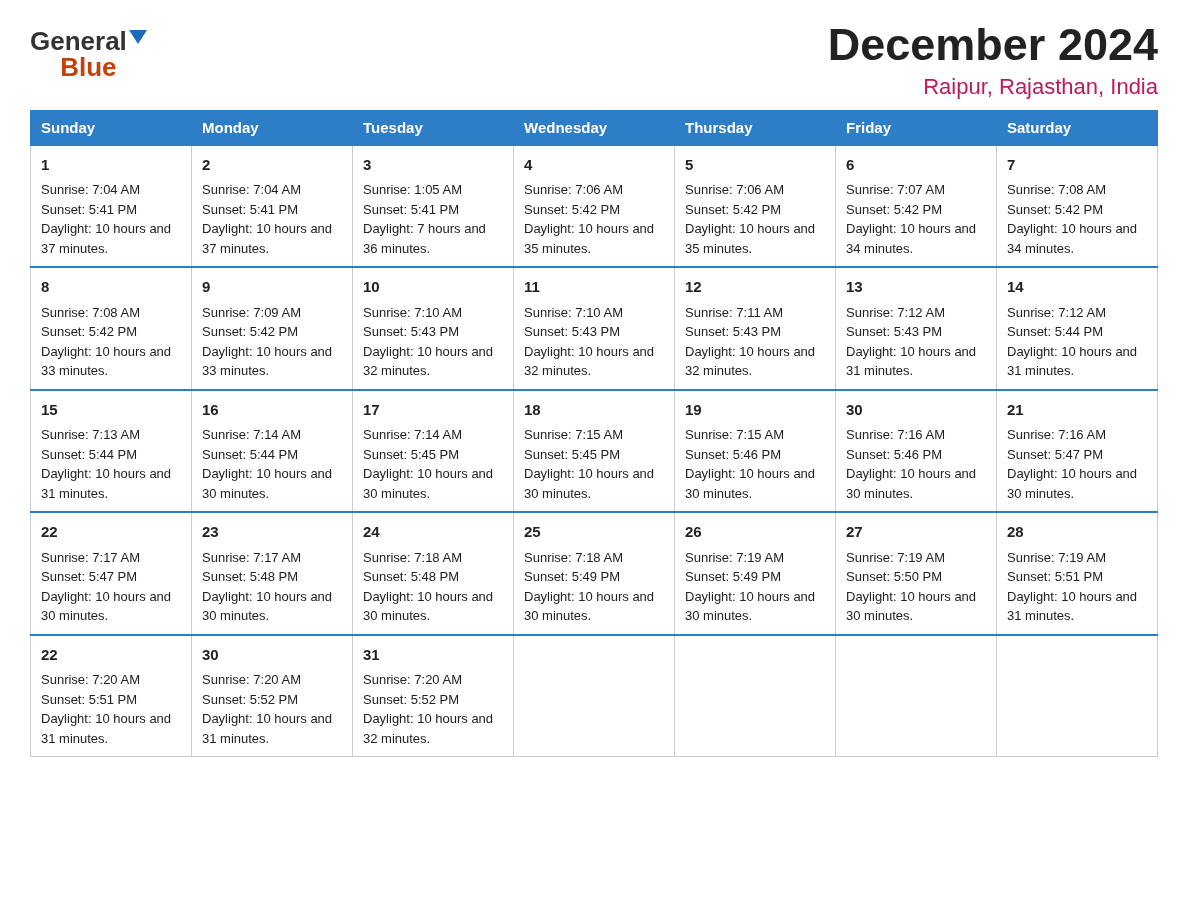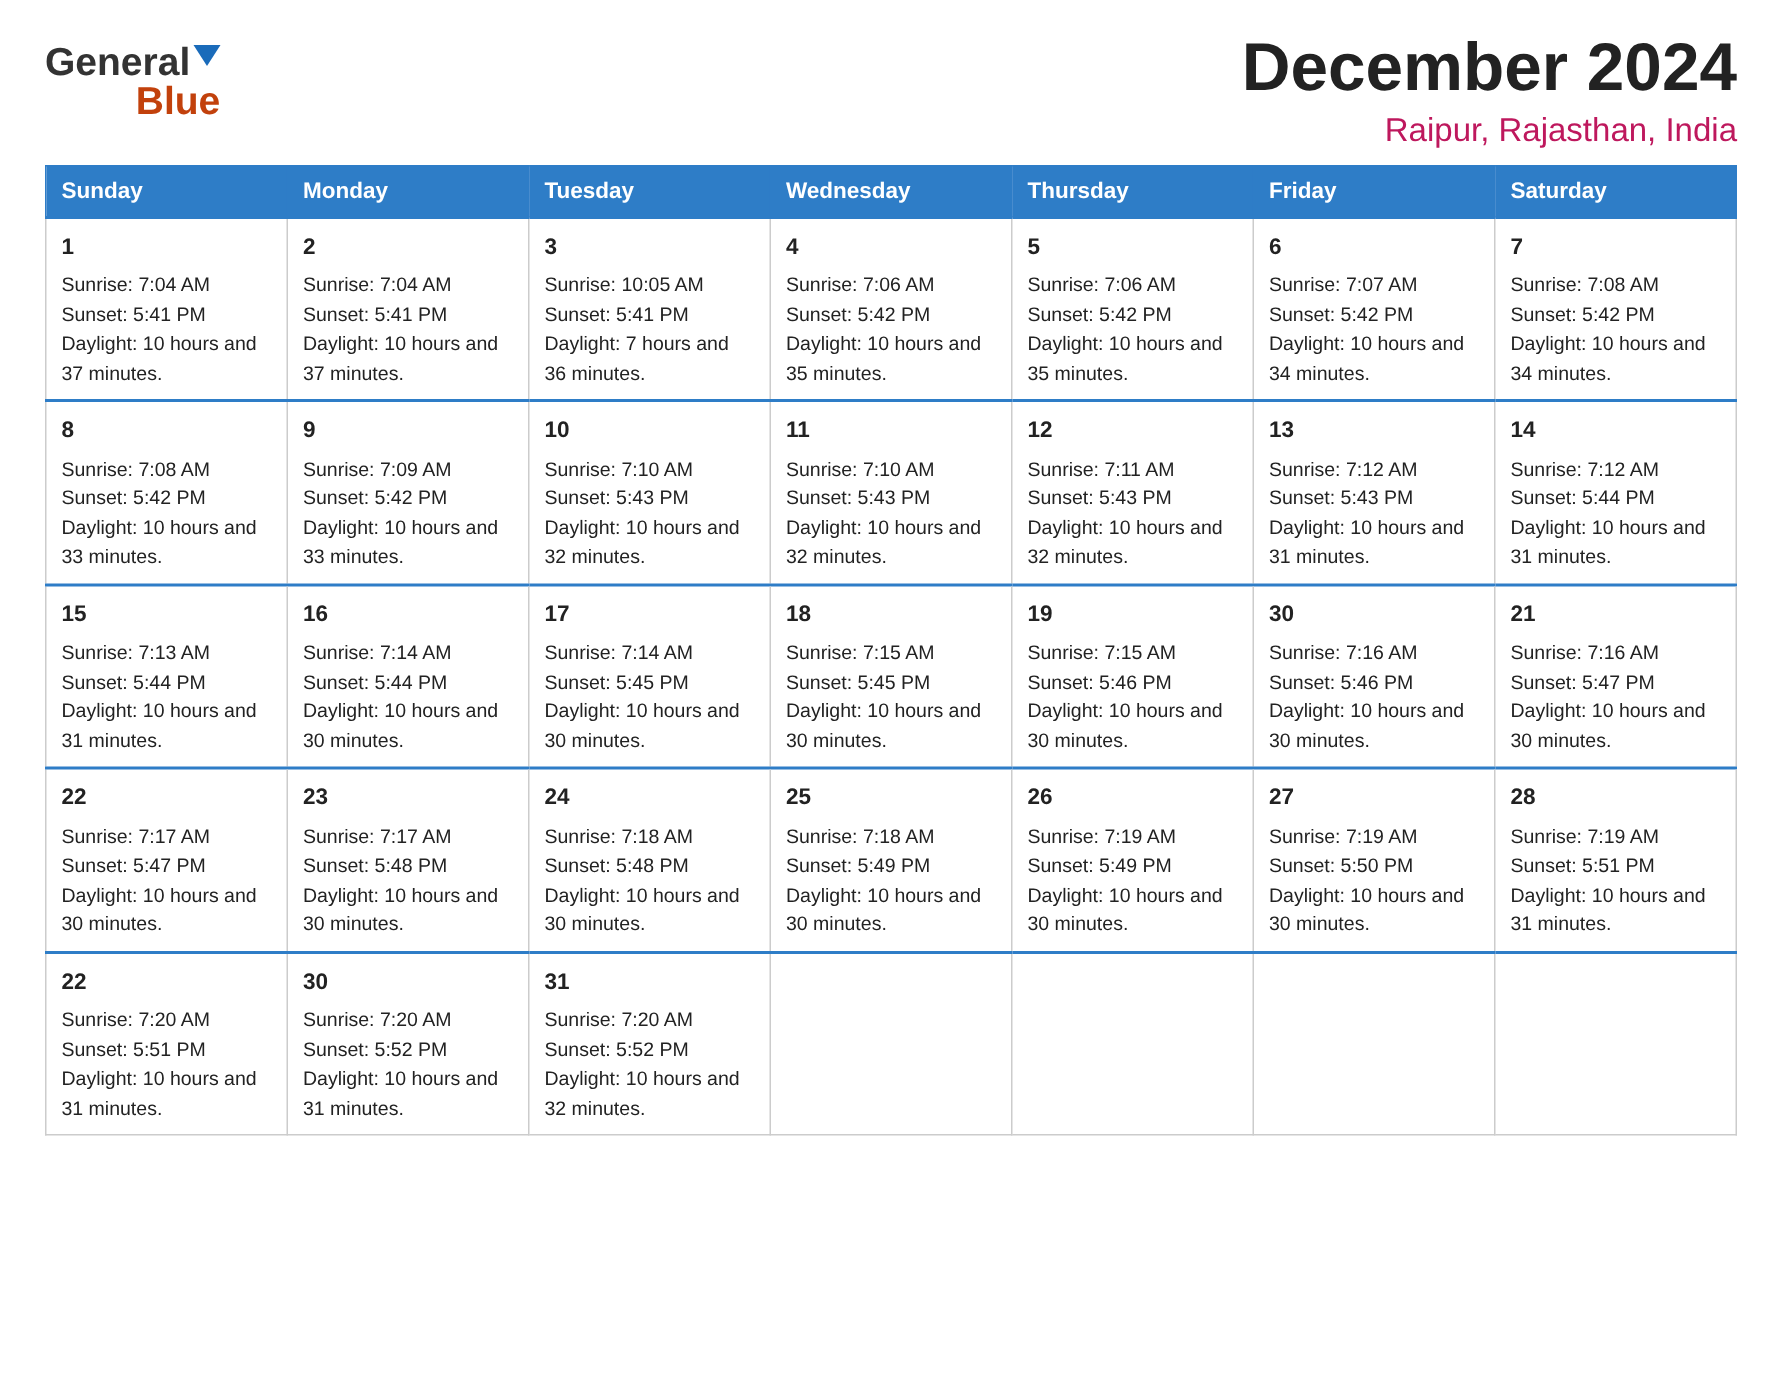--- a/index.html
+++ b/index.html
@@ -13,21 +13,21 @@
     }
     .header {
       display: flex;
       align-items: flex-start;
       justify-content: space-between;
       margin-bottom: 10px;
     }
     .logo {
       display: flex;
       flex-direction: column;
-      align-items: flex-end;
+      align-items: center;
       padding-top: 8px;
     }
     .logo-text-general {
       font-size: 26px;
       font-weight: bold;
       color: #333;
       line-height: 1;
     }
     .logo-text-blue {
       font-size: 26px;
@@ -126,21 +126,21 @@
         <th>Wednesday</th>
         <th>Thursday</th>
         <th>Friday</th>
         <th>Saturday</th>
       </tr>
   </thead>
   <tbody id="calendar-body">
       <tr>
         <td><span class="day-num">1</span><span>Sunrise: 7:04 AM</span><br><span>Sunset: 5:41 PM</span><br><span>Daylight: 10 hours and 37 minutes.</span></td>
         <td><span class="day-num">2</span><span>Sunrise: 7:04 AM</span><br><span>Sunset: 5:41 PM</span><br><span>Daylight: 10 hours and 37 minutes.</span></td>
-        <td><span class="day-num">3</span><span>Sunrise: 10:05 AM</span><br><span>Sunset: 5:41 PM</span><br><span>Daylight: 7 hours and 36 minutes.</span></td>
+        <td><span class="day-num">3</span><span>Sunrise: 1:05 AM</span><br><span>Sunset: 5:41 PM</span><br><span>Daylight: 7 hours and 36 minutes.</span></td>
         <td><span class="day-num">4</span><span>Sunrise: 7:06 AM</span><br><span>Sunset: 5:42 PM</span><br><span>Daylight: 10 hours and 35 minutes.</span></td>
         <td><span class="day-num">5</span><span>Sunrise: 7:06 AM</span><br><span>Sunset: 5:42 PM</span><br><span>Daylight: 10 hours and 35 minutes.</span></td>
         <td><span class="day-num">6</span><span>Sunrise: 7:07 AM</span><br><span>Sunset: 5:42 PM</span><br><span>Daylight: 10 hours and 34 minutes.</span></td>
         <td><span class="day-num">7</span><span>Sunrise: 7:08 AM</span><br><span>Sunset: 5:42 PM</span><br><span>Daylight: 10 hours and 34 minutes.</span></td>
       </tr>
       <tr>
         <td><span class="day-num">8</span><span>Sunrise: 7:08 AM</span><br><span>Sunset: 5:42 PM</span><br><span>Daylight: 10 hours and 33 minutes.</span></td>
         <td><span class="day-num">9</span><span>Sunrise: 7:09 AM</span><br><span>Sunset: 5:42 PM</span><br><span>Daylight: 10 hours and 33 minutes.</span></td>
         <td><span class="day-num">10</span><span>Sunrise: 7:10 AM</span><br><span>Sunset: 5:43 PM</span><br><span>Daylight: 10 hours and 32 minutes.</span></td>
         <td><span class="day-num">11</span><span>Sunrise: 7:10 AM</span><br><span>Sunset: 5:43 PM</span><br><span>Daylight: 10 hours and 32 minutes.</span></td>

